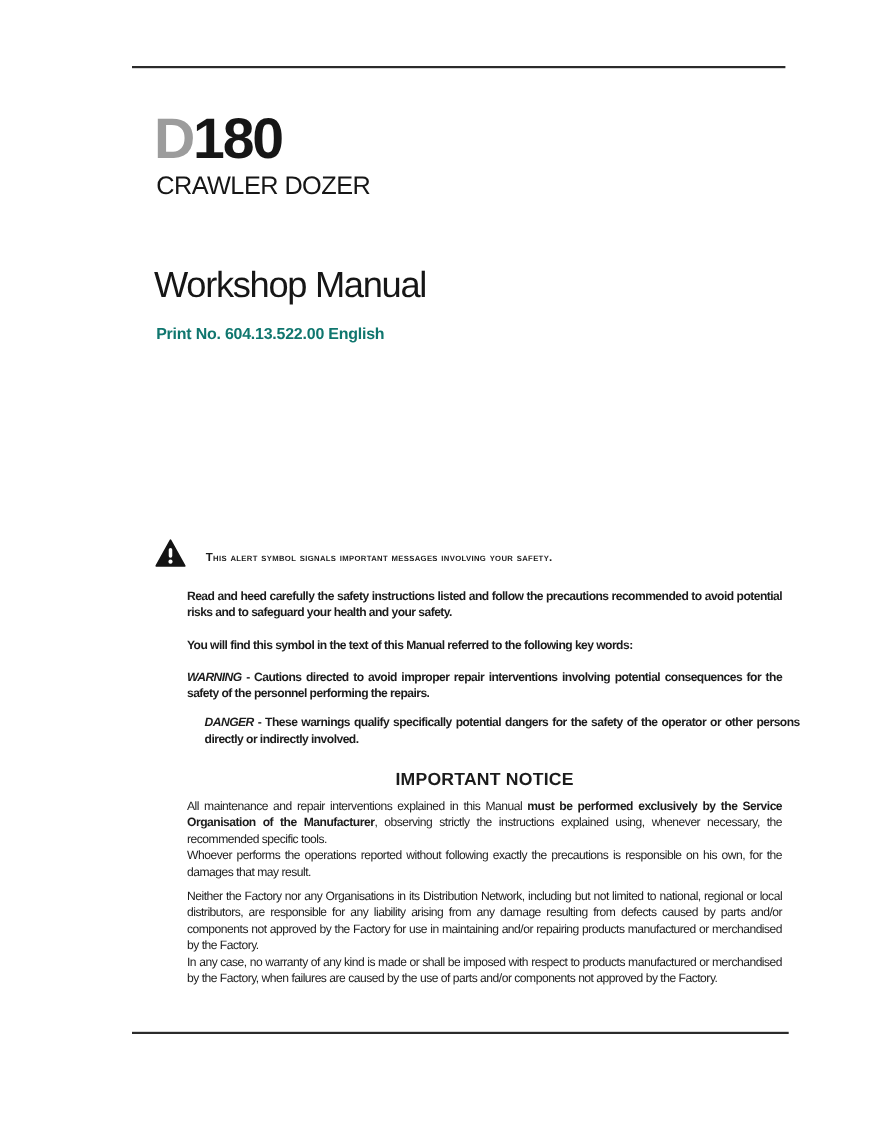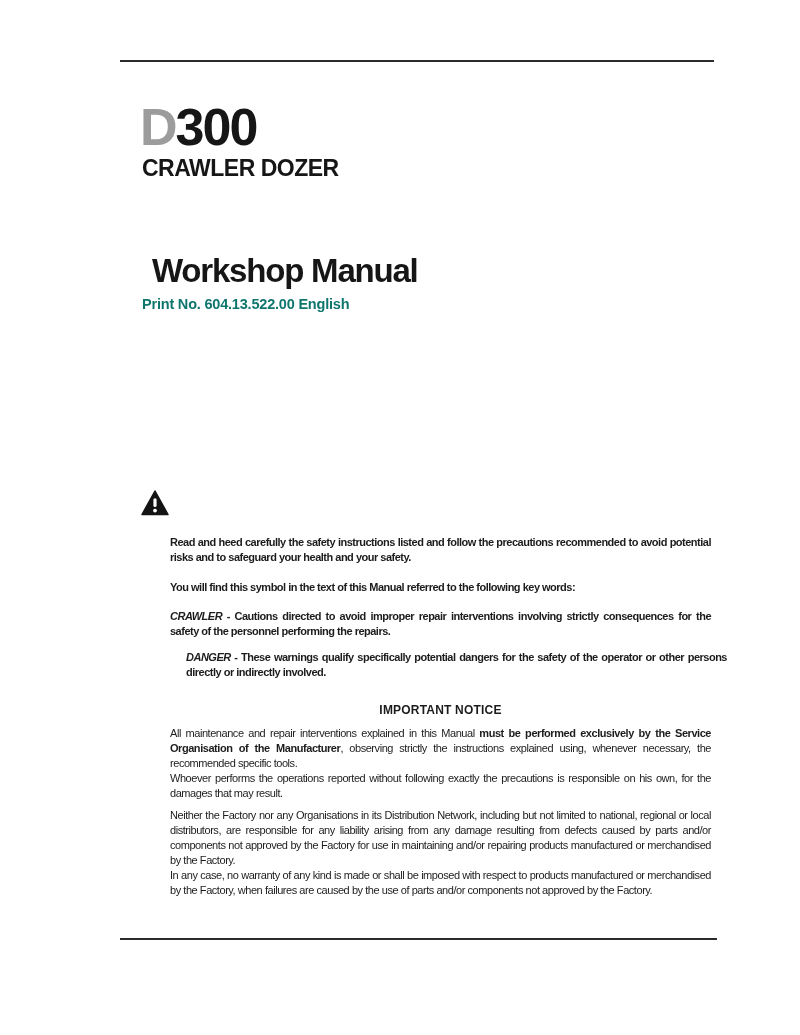--- a/index.html
+++ b/index.html
@@ -36,33 +36,33 @@
   }
   .model-prefix { color: #9c9c9c; }
   .model-number { color: #161616; }
 
   .machine-type {
     position: absolute;
     left: 142px;
     top: 156px;
     font-size: 23px;
     line-height: 25px;
-    font-weight: bold;
+    font-weight: normal;
     letter-spacing: -0.5px;
     color: #161616;
     white-space: nowrap;
   }
   .doc-title {
     position: absolute;
     left: 140px;
     top: 241px;
-    margin: 12px;
+    margin: 0;
     font-size: 33px;
     line-height: 35px;
-    font-weight: bold;
+    font-weight: normal;
     letter-spacing: -1.2px;
     color: #161616;
     white-space: nowrap;
   }
   .print-no {
     position: absolute;
     left: 142px;
     top: 296px;
     font-size: 14.5px;
     line-height: 16px;
@@ -112,58 +112,59 @@
   .pos-danger  { top: 650px; margin-left: 16px; }
   .pos-p1      { top: 726px; }
   .pos-p2      { top: 808px; }
 
   .notice-heading {
     position: absolute;
     left: 170px;
     top: 703px;
     width: 541px;
     margin: 0;
-    font-size: 12px;
+    font-size: 16px;
     line-height: 14px;
     font-weight: bold;
     letter-spacing: 0.2px;
     text-align: center;
     color: #1c1c1c;
   }
 </style>
 </head>
 <body>
 
 <div class="sheet">
 
   <div class="rule rule-top"></div>
 
   <div class="model">
-    <span class="model-prefix">D</span><span class="model-number">300</span>
+    <span class="model-prefix">D</span><span class="model-number">180</span>
   </div>
 
   <div class="machine-type">CRAWLER DOZER</div>
 
   <h1 class="doc-title">Workshop Manual</h1>
 
   <div class="print-no">Print No. 604.13.522.00 English</div>
 
   <div class="alert-row">
     <svg class="alert-triangle" viewBox="0 0 28 26" xmlns="http://www.w3.org/2000/svg" aria-hidden="true">
       <path d="M14 1 L27 24.5 L1 24.5 Z" fill="#141414" stroke="#141414" stroke-width="1.5" stroke-linejoin="round"></path>
       <rect x="12.4" y="8.2" width="3.2" height="8.8" rx="1.6" fill="#ffffff"></rect>
       <circle cx="14" cy="20.6" r="1.9" fill="#ffffff"></circle>
     </svg>
+    <span class="alert-text">This alert symbol signals important messages involving your safety.</span>
   </div>
 
   <p class="para bold pos-read">Read and heed carefully the safety instructions listed and follow the precautions recommended to avoid potential risks and to safeguard your health and your safety.</p>
 
   <p class="para bold pos-intro">You will find this symbol in the text of this Manual referred to the following key words:</p>
 
-  <p class="para bold pos-warning"><i class="kw">CRAWLER</i> <span>- Cautions directed to avoid improper repair interventions involving strictly consequences for the  safety of the personnel performing the repairs.</span></p>
+  <p class="para bold pos-warning"><i class="kw">WARNING</i> <span>- Cautions directed to avoid improper repair interventions involving potential consequences for the  safety of the personnel performing the repairs.</span></p>
 
   <p class="para bold pos-danger"><i class="kw">DANGER</i> <span>- These warnings qualify specifically potential dangers for the safety of the operator or other persons directly or indirectly involved.</span></p>
 
   <h2 class="notice-heading">IMPORTANT NOTICE</h2>
 
   <div class="para normal pos-p1">
     <div><span>All maintenance and repair interventions explained in this Manual </span><b>must be performed exclusively by the Service Organisation of the Manufacturer</b><span>, observing strictly the instructions explained using, whenever necessary, the recommended specific tools.</span></div>
     <div>Whoever performs the operations reported without following exactly the precautions is responsible on his own, for the damages that may result.</div>
   </div>
 

